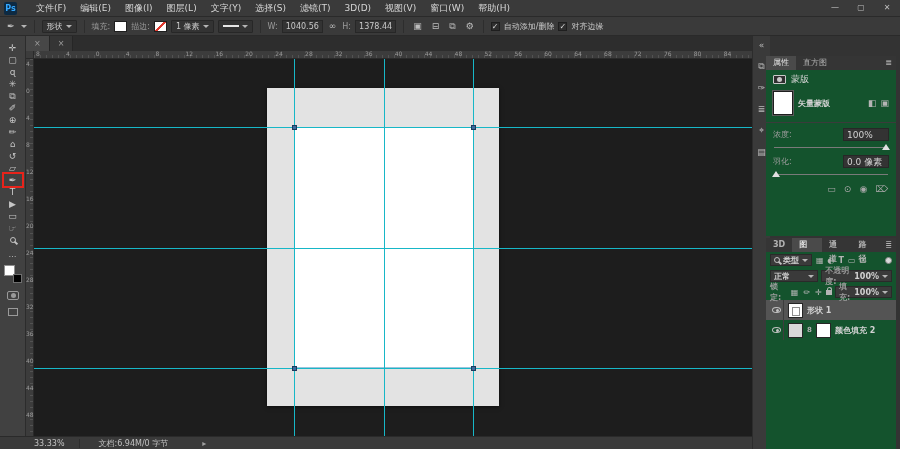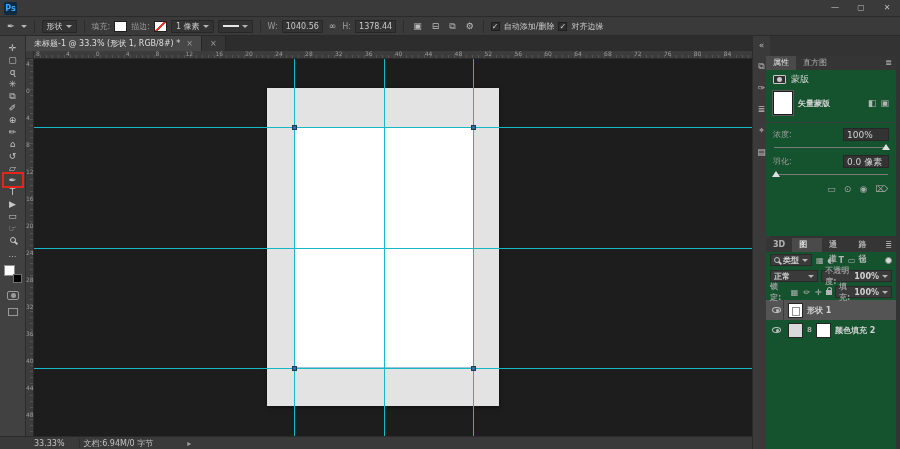--- a/index.html
+++ b/index.html
@@ -82,21 +82,21 @@
     border:1px solid #9cc4dc; }
   .vguide { position:absolute; top:0; bottom:0; width:1px; background:#17b7c7; }
   .hguide { position:absolute; left:0; right:0; height:1px; background:#17b7c7; }
   .anchor { position:absolute; width:5px; height:5px; background:#3a6b9d; border:1px solid #1c3a5c; }
 
   
   #statusbar { position:absolute; left:0; top:436px; width:752px; height:13px; background:#3a3a3a;
     border-top:1px solid #2a2a2a; display:flex; align-items:center; font-size:8px; color:#c2c2c2;
     padding-left:34px; }
   #status-zoom { padding-right:14px; border-right:1px solid #2d2d2d; }
-  #status-doc { margin-left:4px; }
+  #status-doc { margin-left:19px; }
   #status-arrow { margin-left:34px; color:#9f9f9f; }
 
   
   #rightstrip { position:absolute; left:752px; top:36px; width:18px; height:413px; background:#3a3a3a;
     border-left:1px solid #2c2c2c; display:flex; flex-direction:column; align-items:center;
     padding-top:4px; gap:11px; font-size:9px; color:#bdbdbd; }
 
   
   .panel { position:absolute; left:766px; width:130px; background:#14532d;margin-top:20px; }
   .ptabs { height:14px; background:#353535; display:flex; align-items:stretch; }
@@ -153,20 +153,33 @@
   .locksmall { margin:3px 0 0 0; }
   #layers-footer { position:absolute; left:0; bottom:0; width:100%; height:14px; background:#3f3f3f;
     border-top:1px solid #333; display:flex; align-items:center; justify-content:center; gap:9px;
     font-size:8px; color:#b0b0b0; }
 </style>
 </head>
 <body>
 
 <div id="titlebar">
   <div id="pslogo">Ps</div>
+  <div id="menus">
+      <span class="menu-item">文件(F)</span>
+      <span class="menu-item">编辑(E)</span>
+      <span class="menu-item">图像(I)</span>
+      <span class="menu-item">图层(L)</span>
+      <span class="menu-item">文字(Y)</span>
+      <span class="menu-item">选择(S)</span>
+      <span class="menu-item">滤镜(T)</span>
+      <span class="menu-item">3D(D)</span>
+      <span class="menu-item">视图(V)</span>
+      <span class="menu-item">窗口(W)</span>
+      <span class="menu-item">帮助(H)</span>
+    </div>
   <div id="wincontrols">
     <div class="wc">—</div>
     <div class="wc">▢</div>
     <div class="wc">✕</div>
   </div>
 </div>
 
 <div id="optionsbar">
   <span class="oicon">✒</span>
   <span class="car"></span>
@@ -234,21 +247,20 @@
   <div id="fgbg">
     <div id="fgswatch"></div>
     <div id="bgswatch"></div>
   </div>
   <div class="qmask"></div>
   <div class="screenmode"></div>
 </div>
 
 <div id="tabbar">
   <div class="dtab active">
-    <span>未标题-1 @ 33.3% (形状 1, RGB/8#) *</span>
     <span class="closex">×</span>
   </div>
   <div class="dtab">
     <span class="closex">×</span>
   </div>
 </div>
 
 <div id="canvasreg">
   <div id="corner"></div>
   <div id="hruler">

